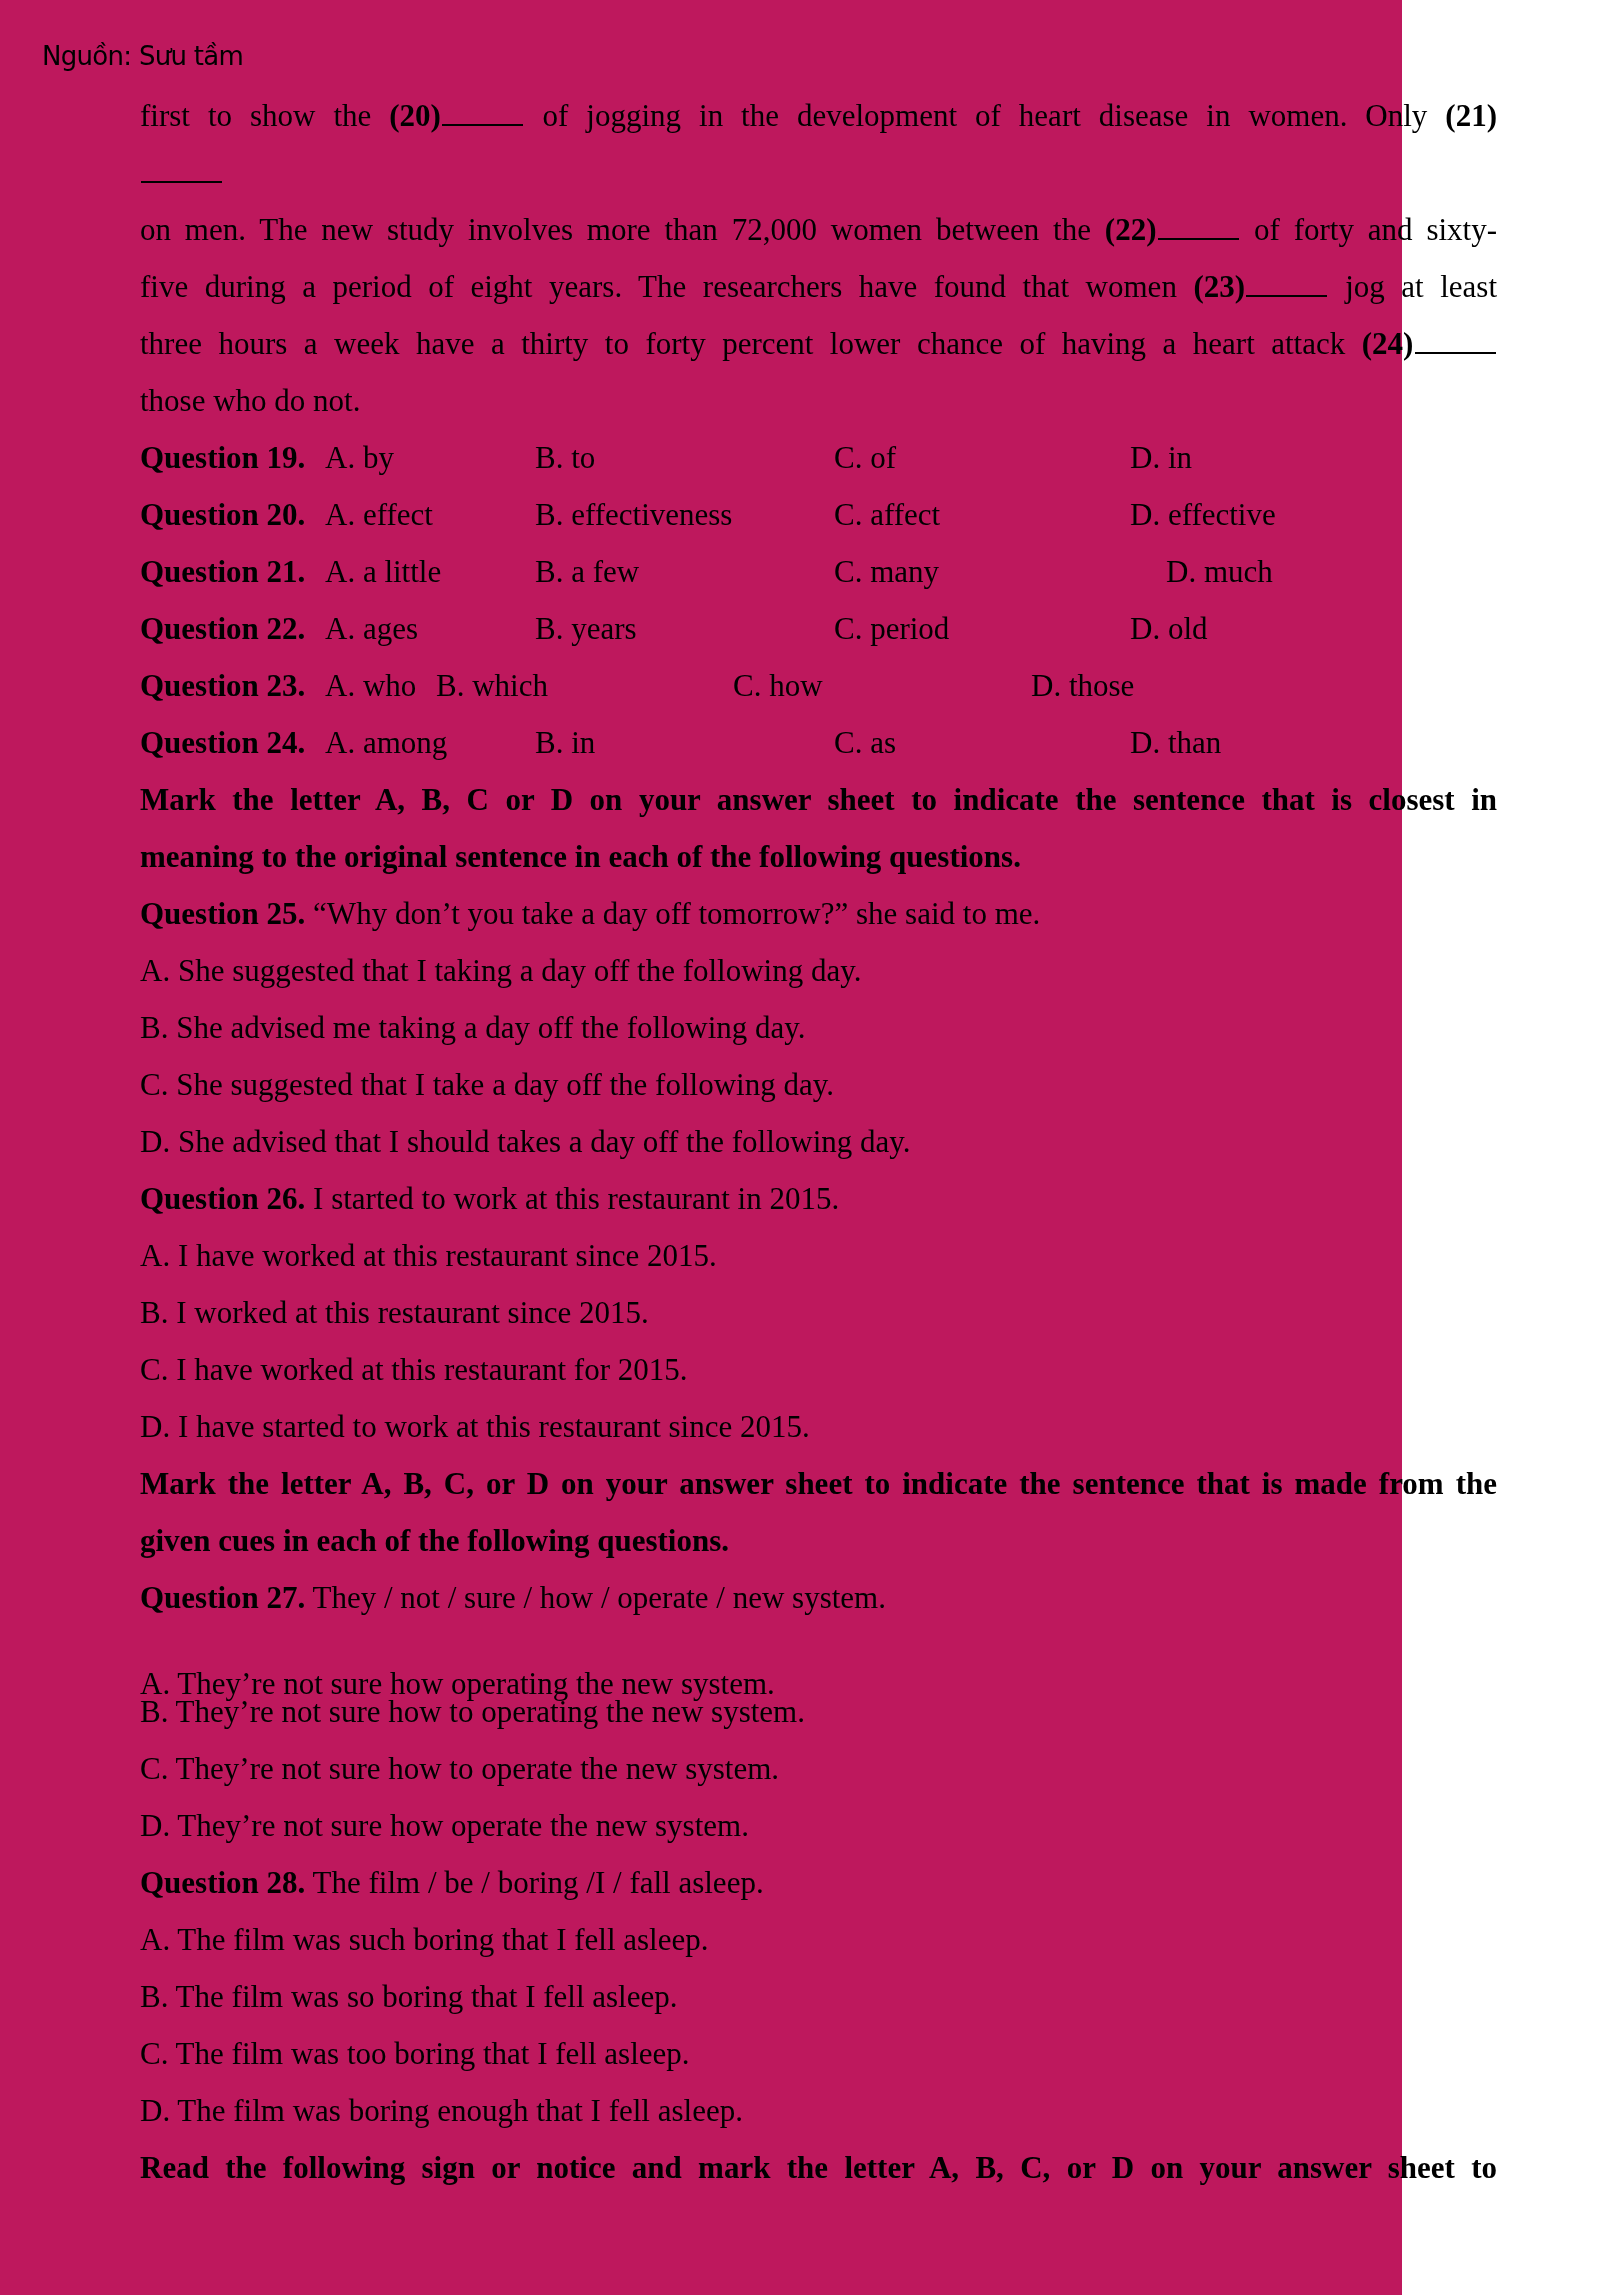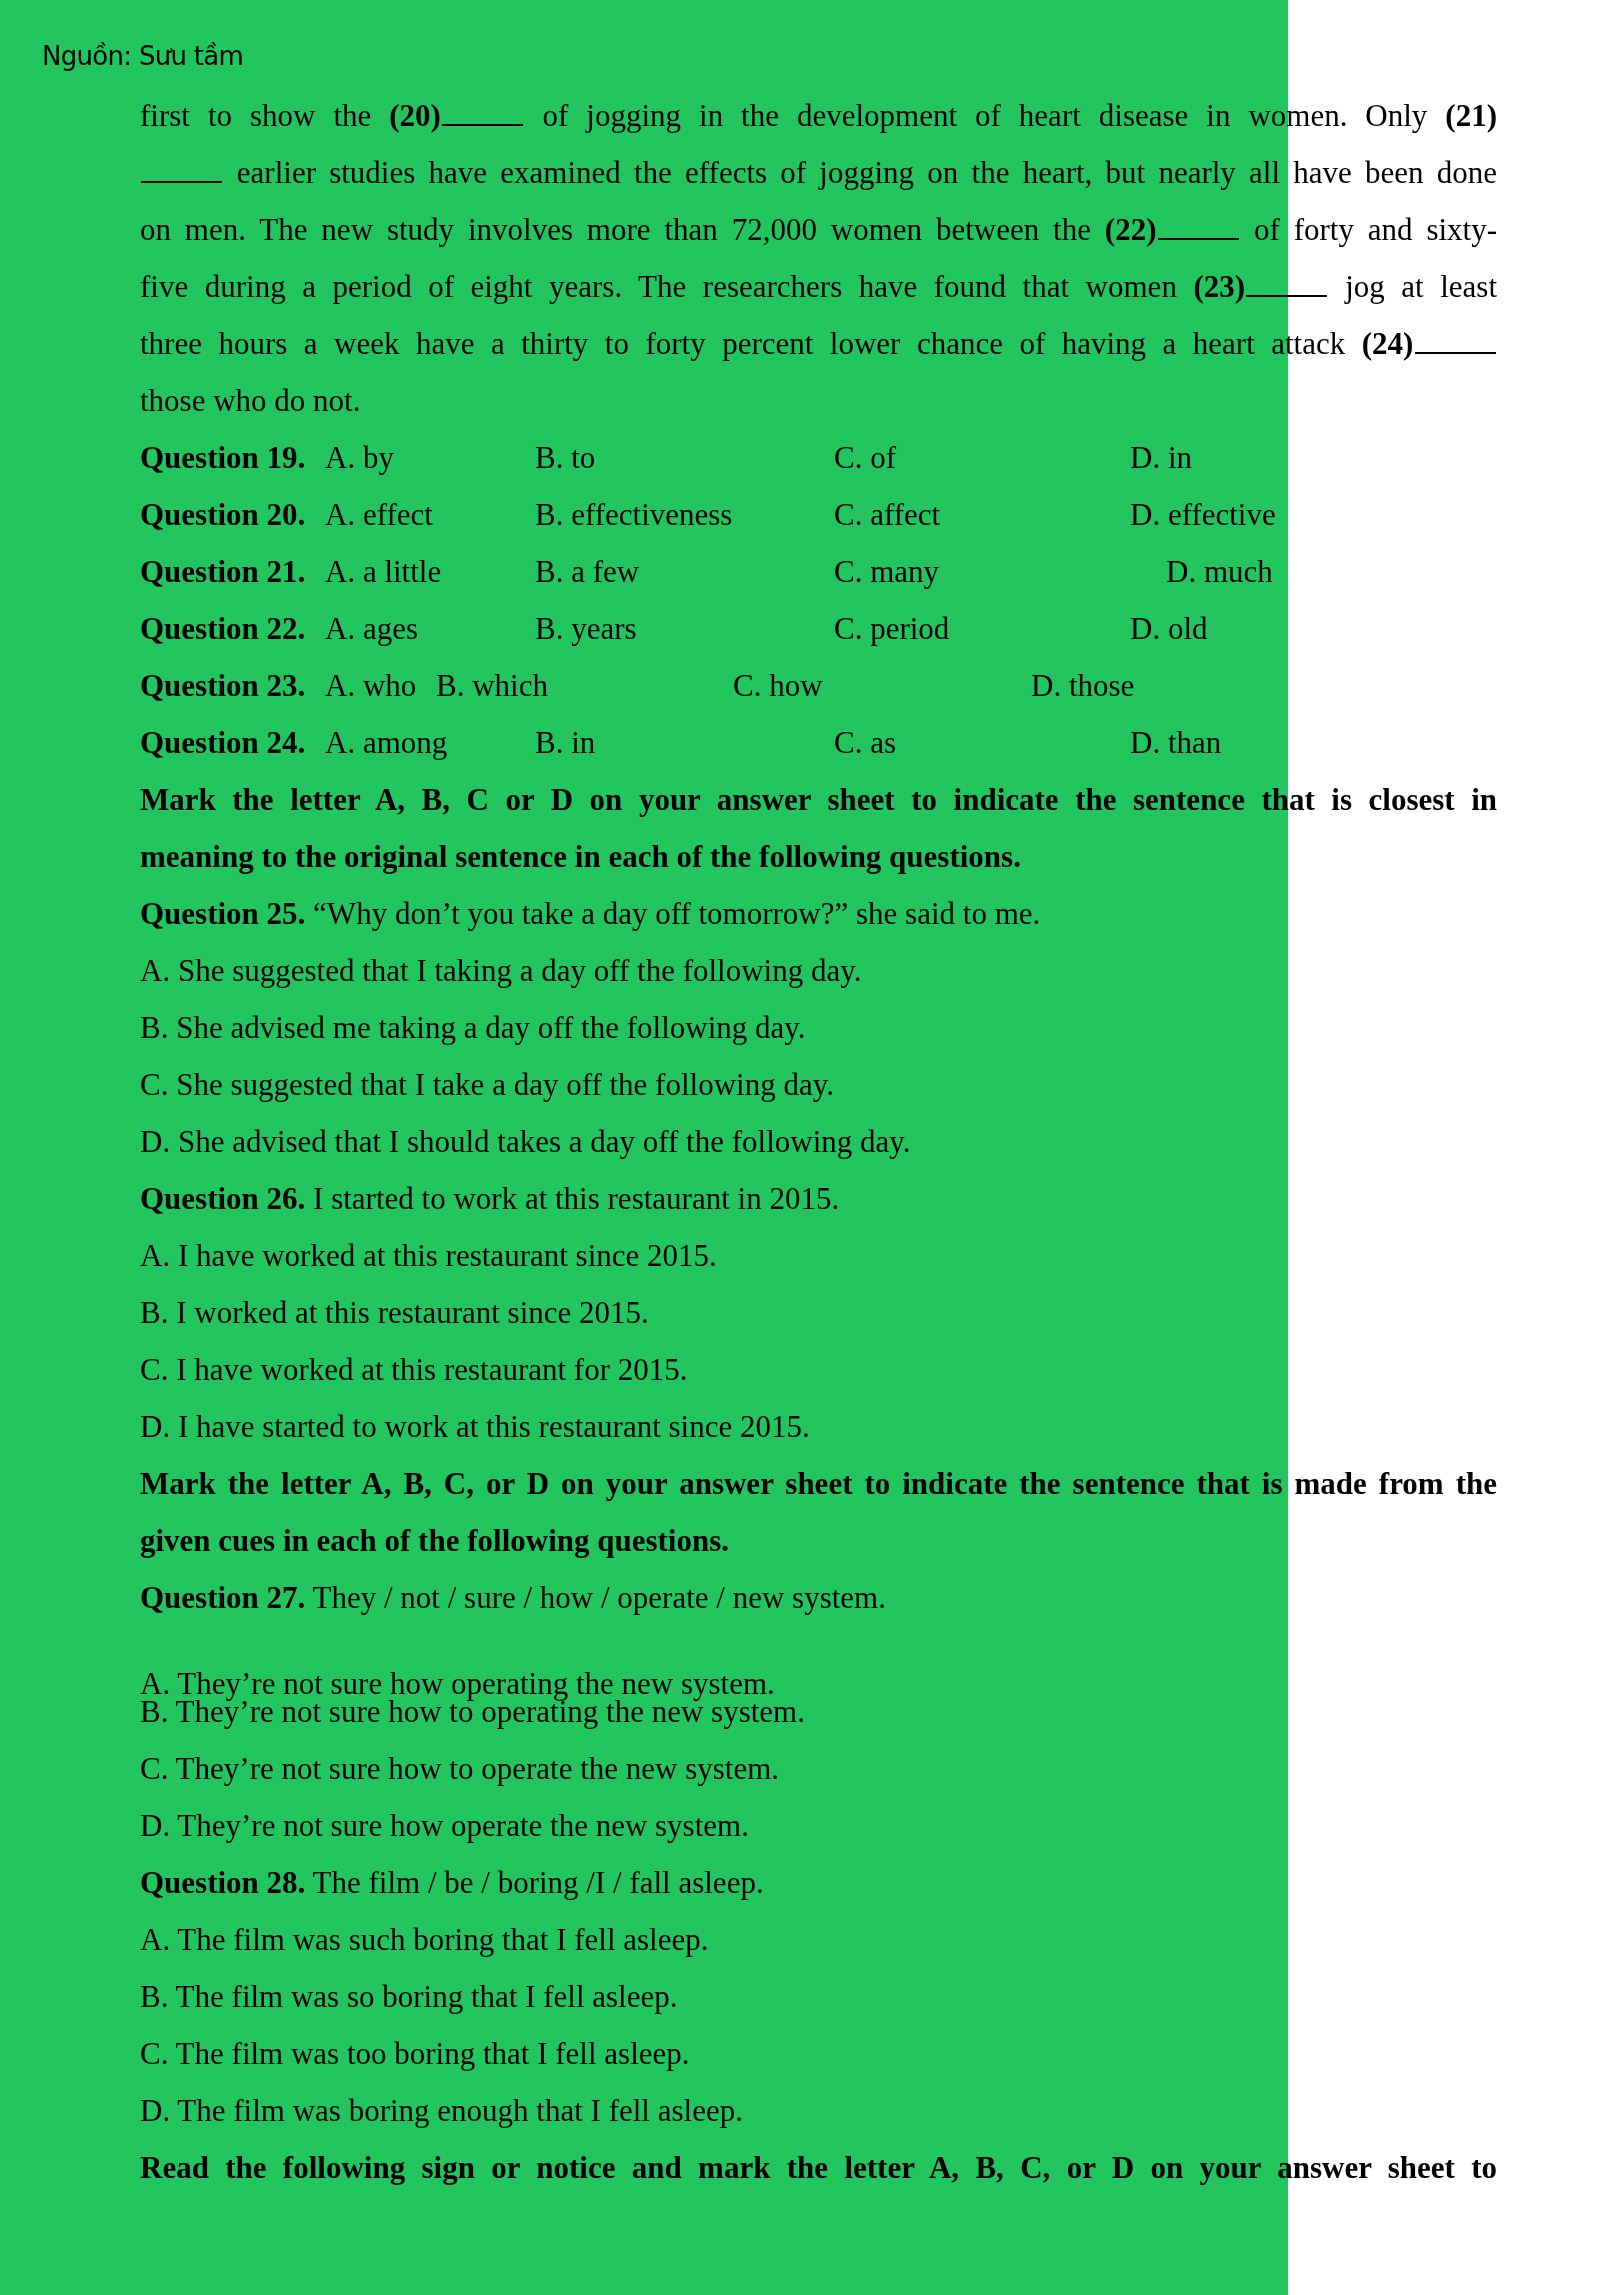--- a/index.html
+++ b/index.html
@@ -1,35 +1,35 @@
 <!DOCTYPE html>
 <html style="font-size:10.5px"><head>
 <meta charset="utf-8">
 <style>
   html, body { margin:0; padding:0; background:#ffffff; }
   body { width:1623px; height:2295px; position:relative; overflow:hidden; color:#000; }
-  .page { position:absolute; left:0; top:0; width:1288px; height:2295px; background:#22c55e; }
+  .page { position:absolute; left:0; top:0; width:1402px; height:2295px; background:#be185d; }
   .src { position:absolute; left:42px; top:38px; font-family:"DejaVu Sans", sans-serif; font-size:26px; line-height:37px; letter-spacing:-0.7px; }
   .line { position:absolute; left:140px; width:1357px; font-family:"Liberation Serif", serif; font-size:31px; line-height:39px; white-space:nowrap; }
   .just { text-align:justify; text-align-last:justify; white-space:normal; height:39px; overflow:hidden; }
   b, .b { font-weight:bold; }
   .blank { display:inline-block; width:81px; border-bottom:2px solid #000; height:26px; vertical-align:baseline; margin:0 1.3px; }
   .opt { position:absolute; top:0; white-space:nowrap; }
   .qlabel { position:absolute; left:0; top:0; font-weight:bold; }
   .pnum { position:absolute; left:0; width:1623px; text-align:center; top:2259px; font-family:"Liberation Serif", serif; font-size:29px; line-height:37px; }
 </style>
 </head>
 <body>
 
 <div class="page">
   <div class="src">Nguồn: Sưu tầm</div>
 
   <div id="content">
       <div class="line just" style="top: 96px;"><span>first to show the </span><span class="b">(20)</span><span class="blank"></span><span> of jogging in the development of heart disease in women. Only </span><span class="b">(21)</span></div>
-      <div class="line just" style="top: 153px;"><span class="blank"></span><span> earlier studies have examined the effects of jogging on the heart, but nearly all have been done</span></div>
+      <div class="line just" style="top: 153px;"><span class="blank"></span></div>
       <div class="line just" style="top: 210px;"><span>on men. The new study involves more than 72,000 women between the </span><span class="b">(22)</span><span class="blank"></span><span> of forty and sixty-</span></div>
       <div class="line just" style="top: 267px;"><span>five during a period of eight years. The researchers have found that women </span><span class="b">(23)</span><span class="blank"></span><span> jog at least</span></div>
       <div class="line just" style="top: 324px;"><span>three hours a week have a thirty to forty percent lower chance of having a heart attack </span><span class="b">(24)</span><span class="blank"></span></div>
       <div class="line" style="top: 381px;"><span>those who do not.</span></div>
       <div class="line" style="top: 438px; height: 39px;">
         <span class="b qlabel">Question 19.</span>
         <span class="opt" style="left: 185px;">A. by</span>
         <span class="opt" style="left: 395px;">B. to</span>
         <span class="opt" style="left: 694px;">C. of</span>
         <span class="opt" style="left: 990px;">D. in</span>

